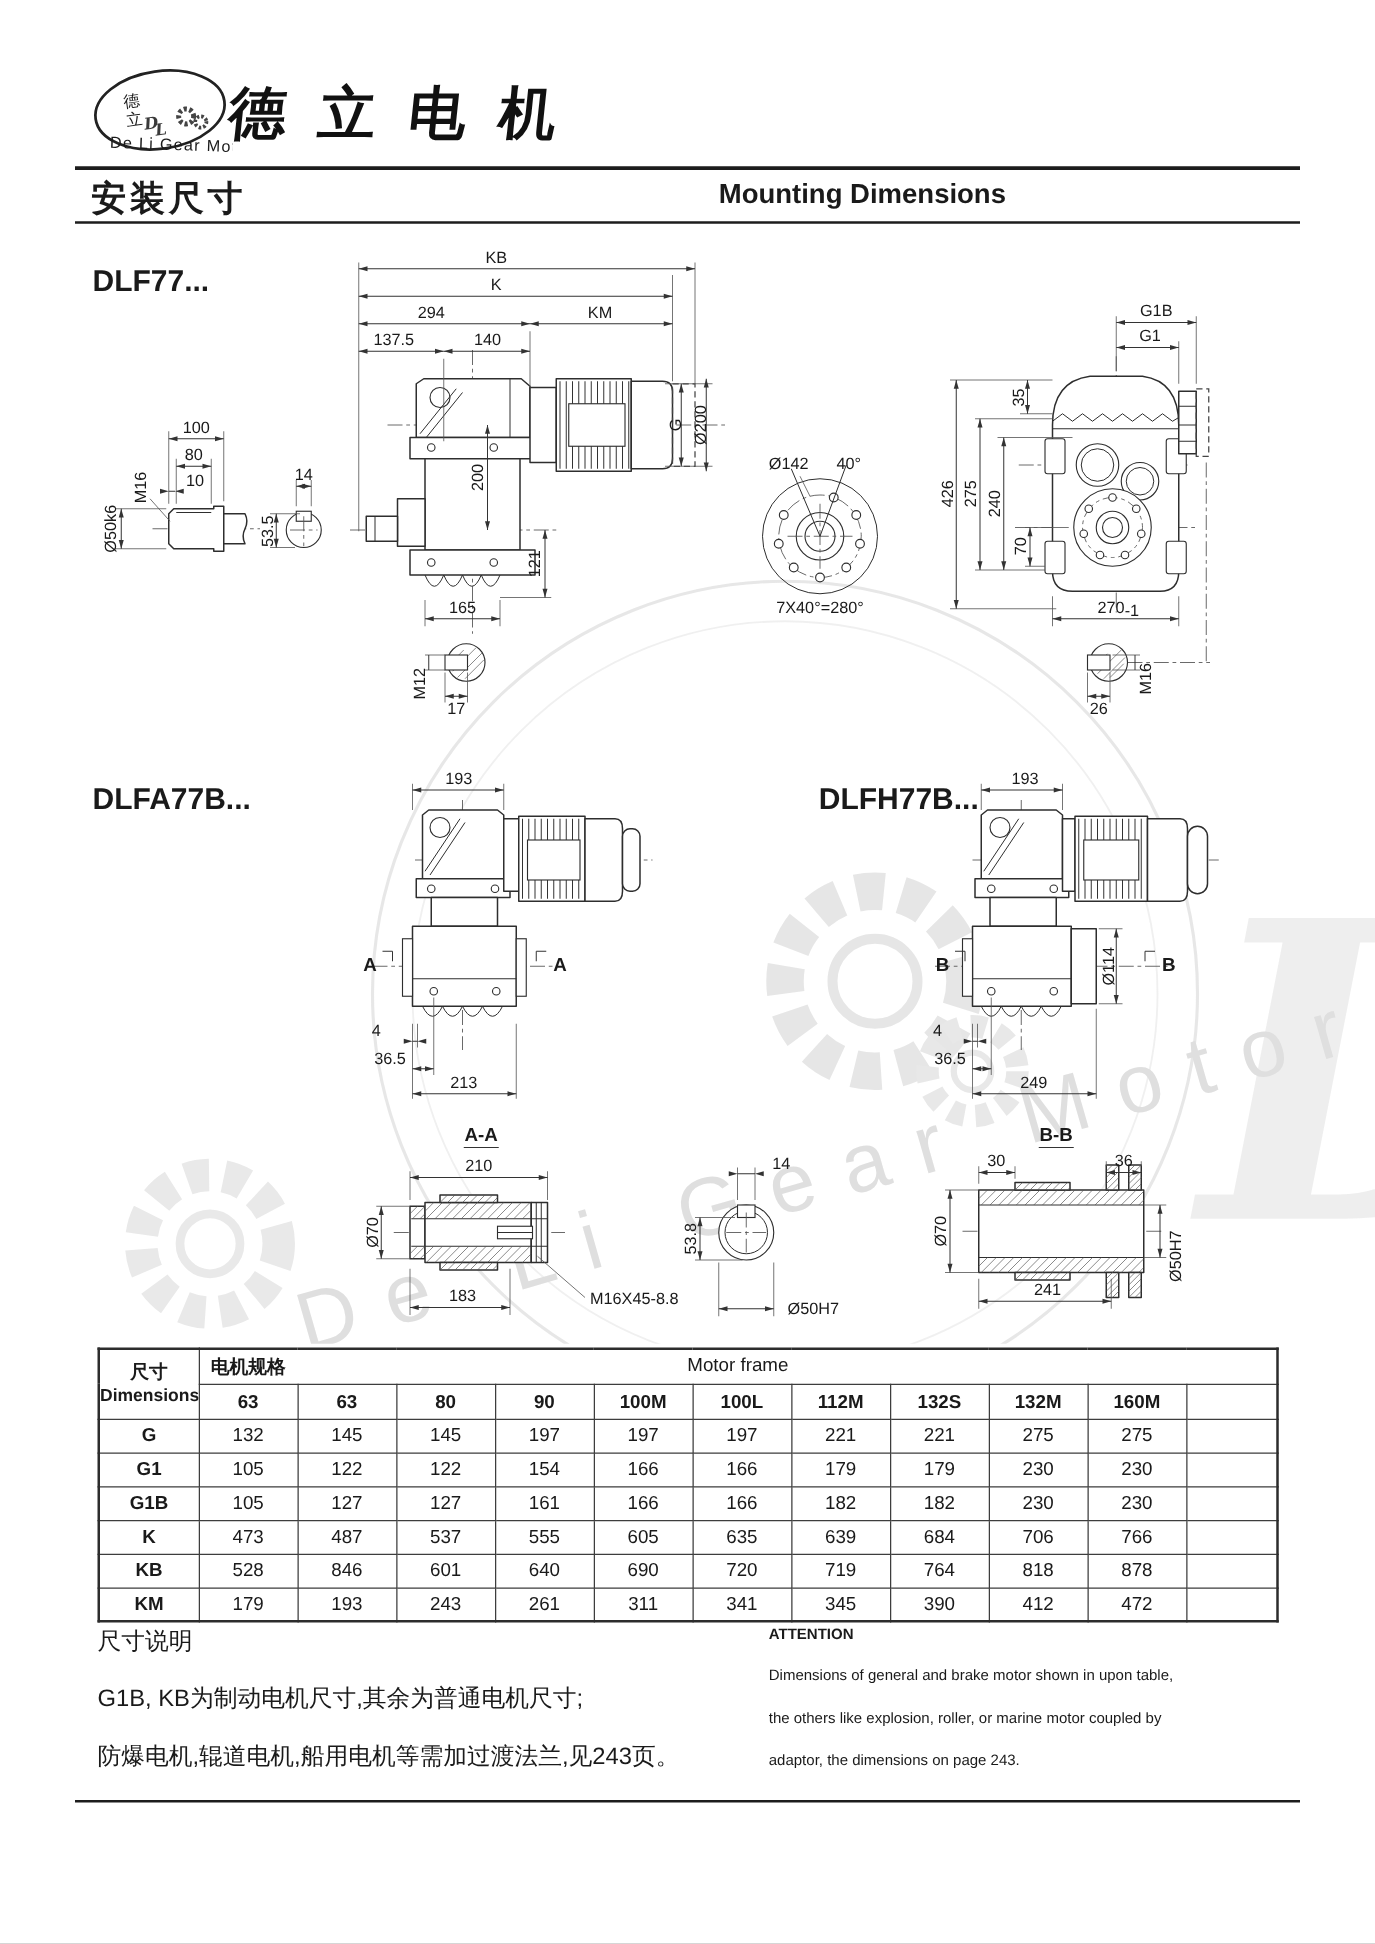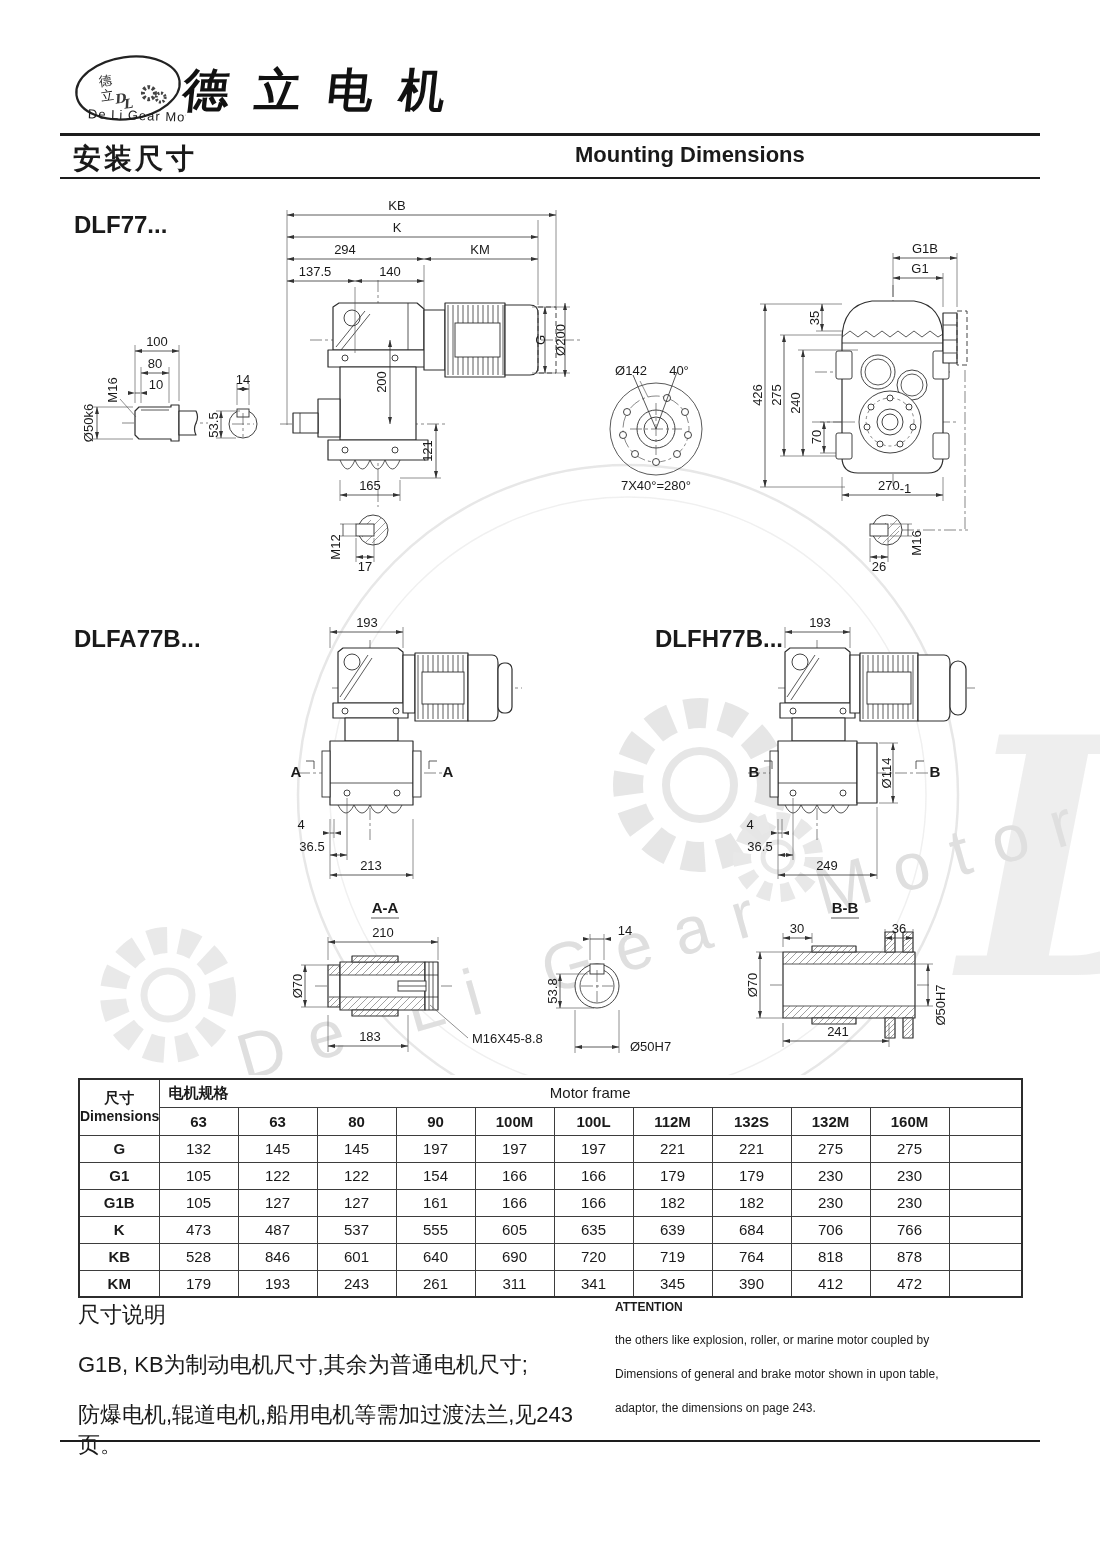--- a/index.html
+++ b/index.html
@@ -45,21 +45,21 @@
   .dim-table tbody tr{height:27px;}
   .dim-table .corner{font-size:14px;line-height:1.25;}
   .dim-table .corner .c1{font-weight:bold;font-size:15px;}
   .dim-table .group{position:relative;text-align:left;font-weight:normal;}
   .dim-table .group .gcn{font-weight:bold;padding-left:9px;}
   .dim-table .group .gen{position:absolute;left:0;right:0;text-align:center;font-weight:normal;}
   .dim-table thead .colh{font-weight:bold;}
   .dim-table tbody td:first-child{font-weight:bold;}
 
   
-  .notes-cn{position:absolute;left:78px;top:1300px;width:500px;font-size:22px;}
+  .notes-cn{position:absolute;left:78px;top:1300px;width:500px;font-size:19px;}
   .notes-cn .nt{margin-bottom:20px;}
   .notes-cn .nl{margin-bottom:20px;}
   .notes-en{position:absolute;left:615px;top:1300px;width:440px;font-size:12px;}
   .notes-en .nt{font-weight:bold;margin-bottom:19px;}
   .notes-en .nl{margin-bottom:20px;}
 
   .page-number{position:absolute;left:0;top:1450px;width:100%;text-align:center;font-size:25px;}
 </style>
 </head>
 <body>
@@ -916,19 +916,19 @@
       </tbody>
   </table>
 
   <div class="notes-cn">
     <div class="nt">尺寸说明</div>
     <div class="nl">G1B, KB为制动电机尺寸,其余为普通电机尺寸;</div>
     <div class="nl">防爆电机,辊道电机,船用电机等需加过渡法兰,见243页。</div>
   </div>
   <div class="notes-en">
     <div class="nt">ATTENTION</div>
+    <div class="nl">Dimensions of general and brake motor shown in upon table,</div>
     <div class="nl">the others like explosion, roller, or marine motor coupled by</div>
-    <div class="nl">Dimensions of general and brake motor shown in upon table,</div>
     <div class="nl">adaptor, the dimensions on page 243.</div>
   </div>
 
   <div class="rule" style="left:60px;top:1440px;width:980px;height:1.5px"></div>
 </div>
 
 </body></html>

